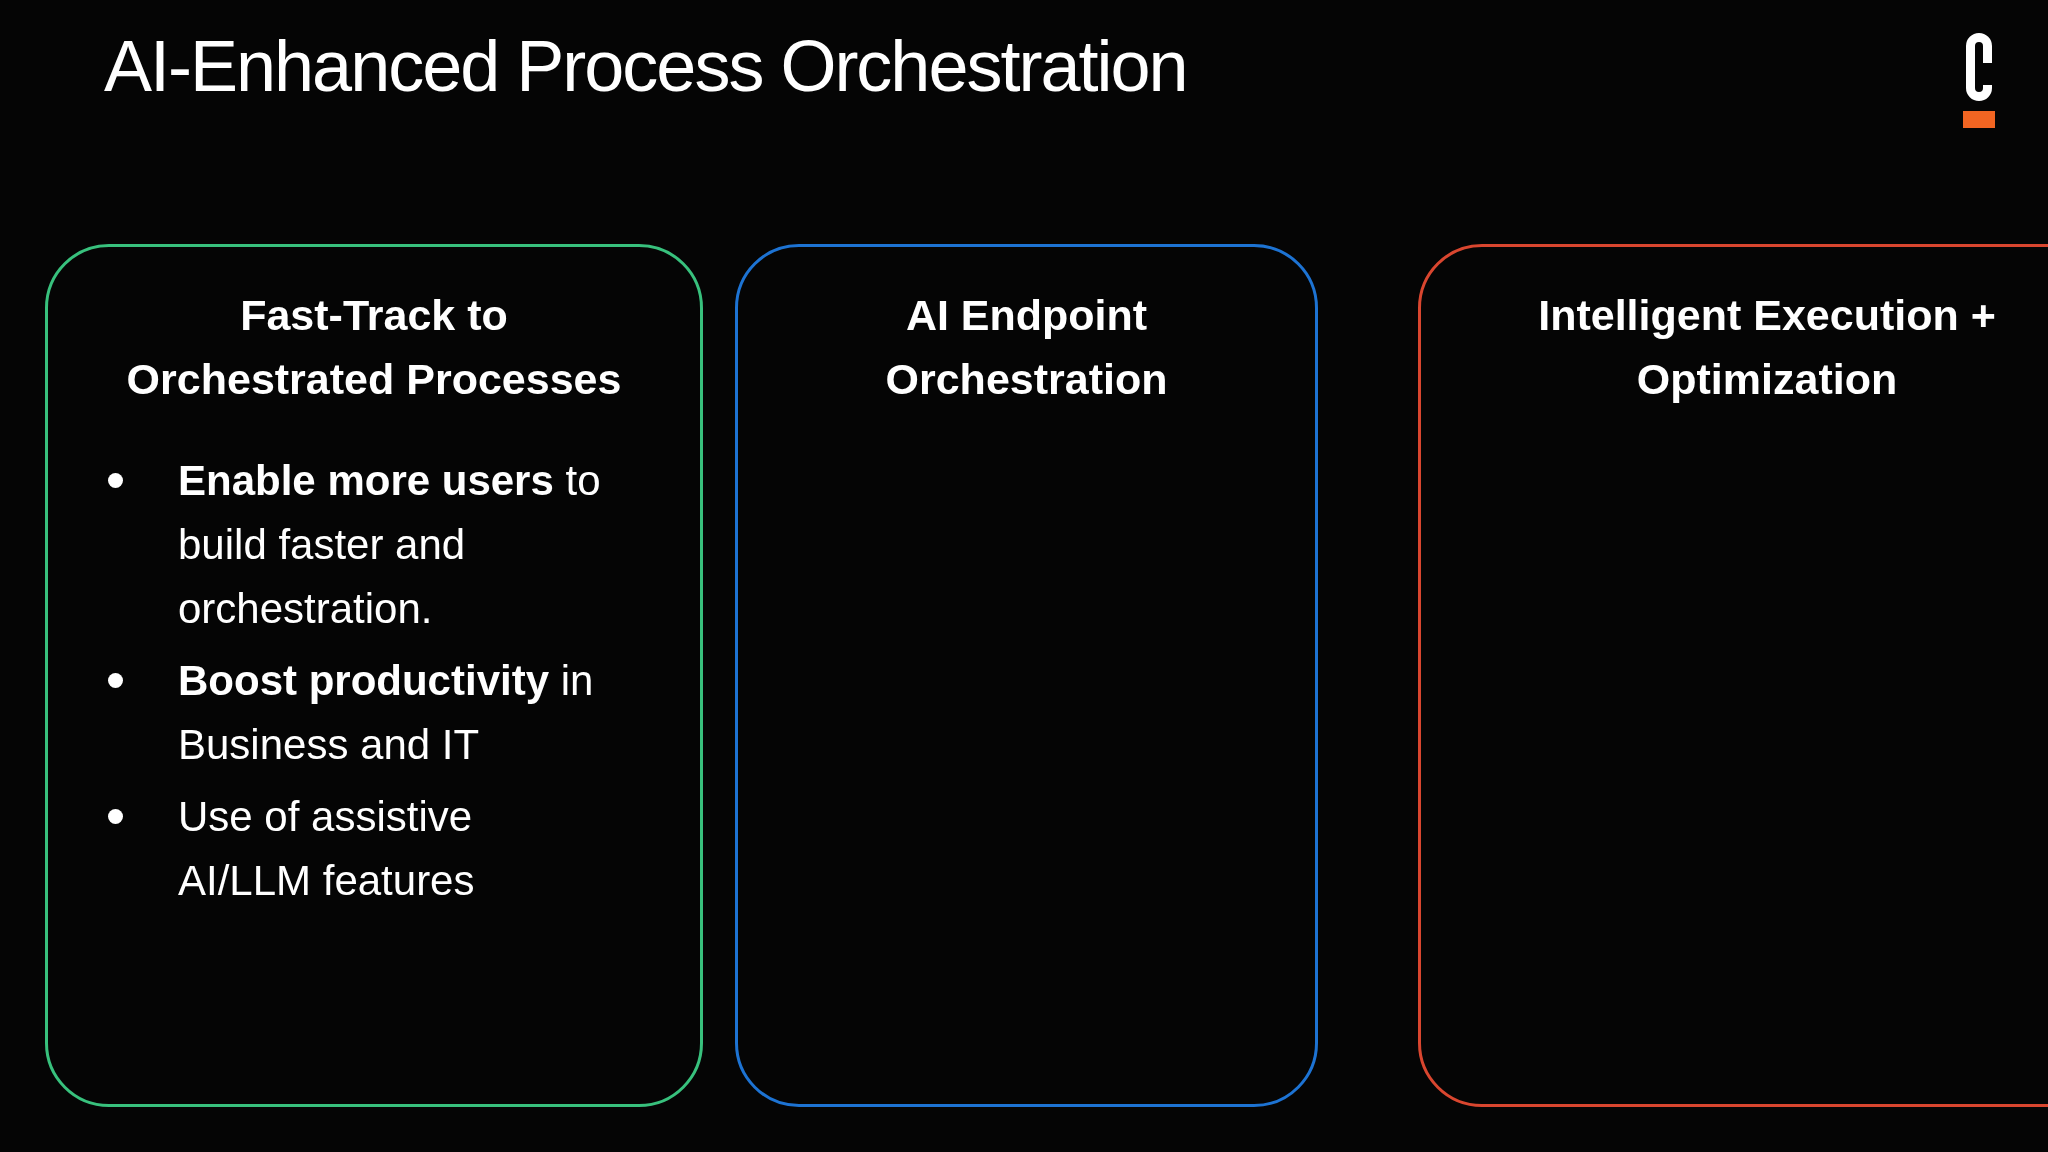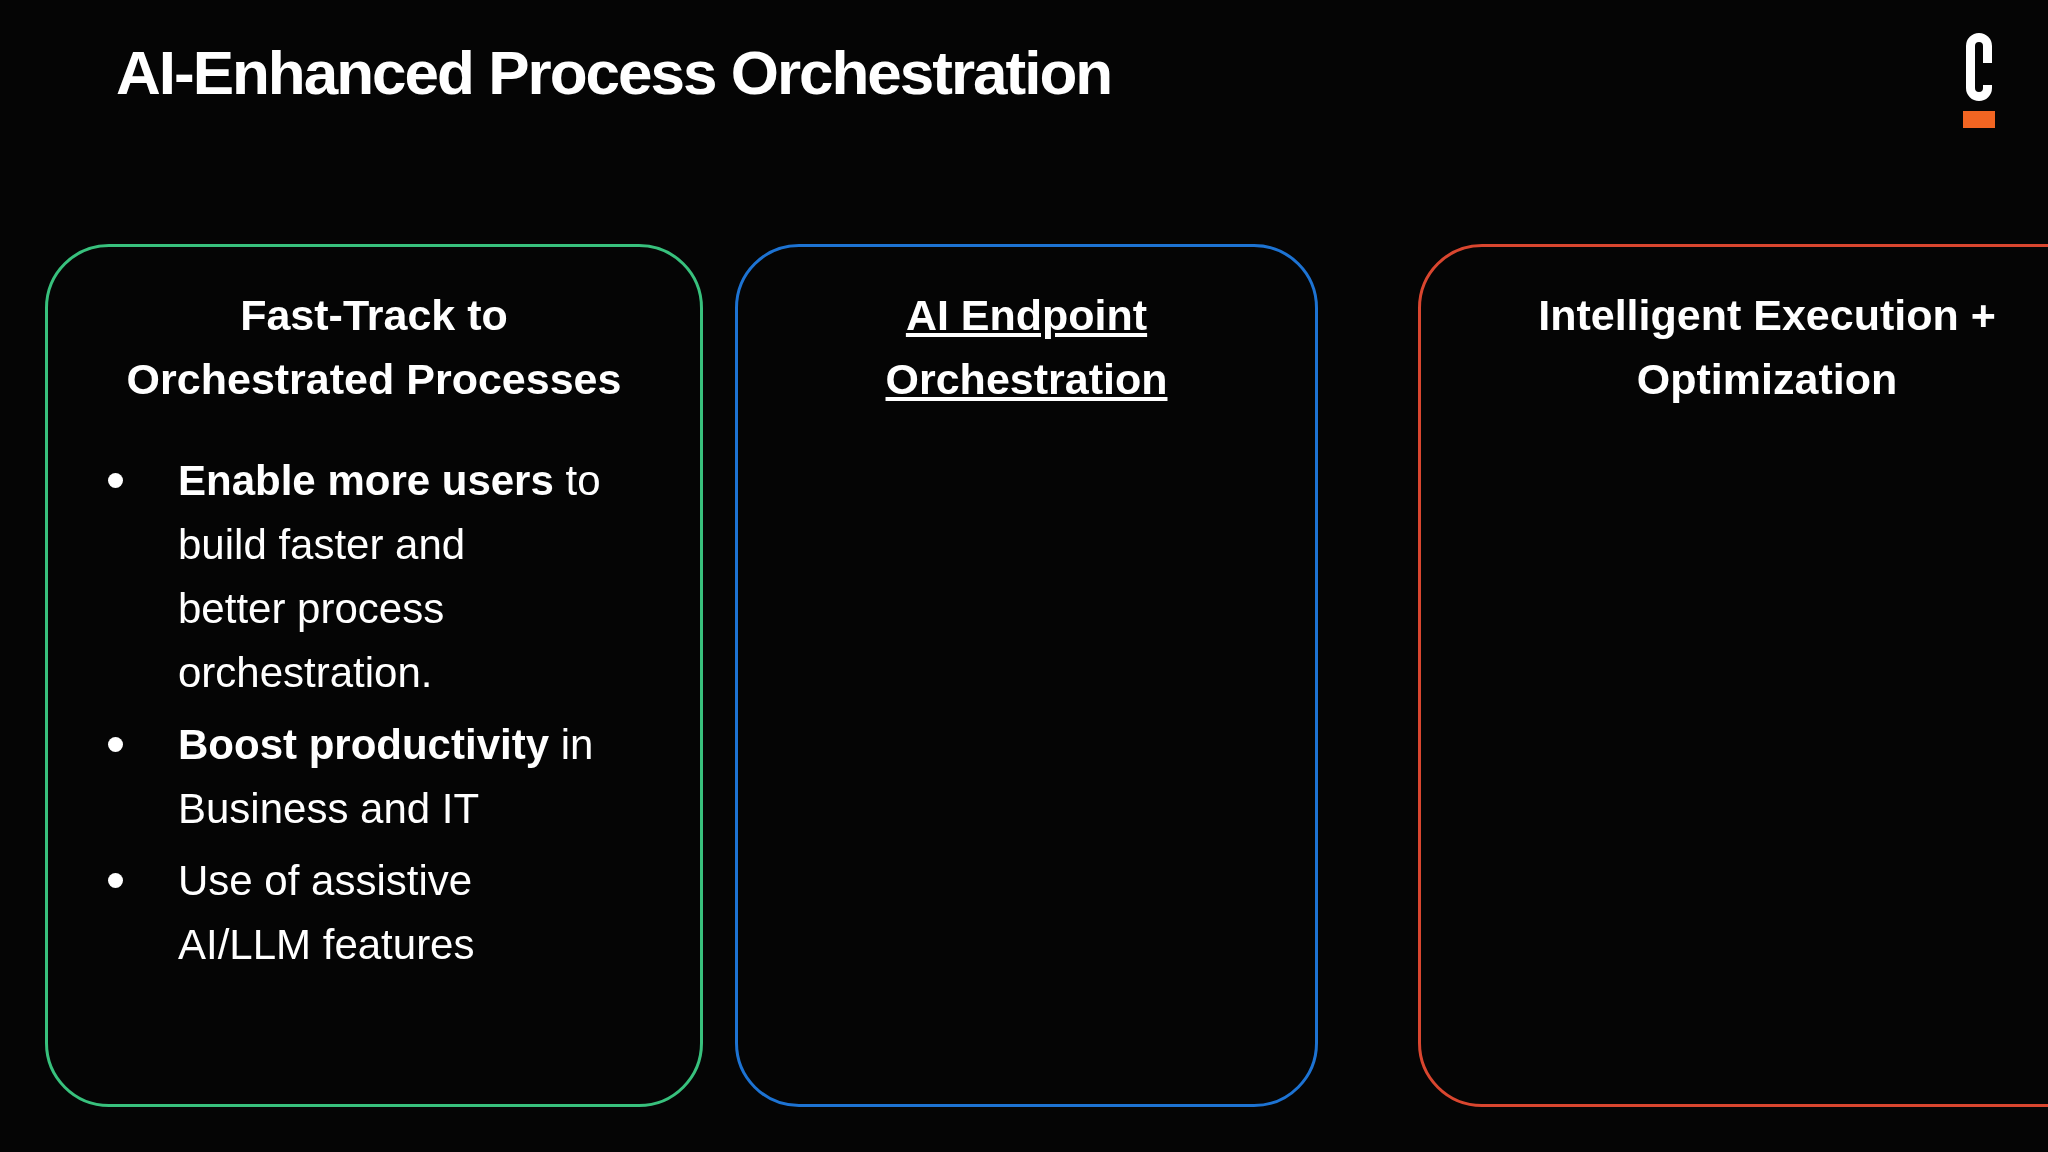--- a/index.html
+++ b/index.html
@@ -9,23 +9,23 @@
     color:#ffffff;
     font-family:"Liberation Sans", sans-serif;
     position:relative;
     overflow:hidden;
   }
 
   
   .slide-title {
     position:absolute;
     left:104px; top:30px;
-    margin:12px;
-    font-size:62px;
-    font-weight:700;
+    margin:0;
+    font-size:72px;
+    font-weight:400;
     letter-spacing:-2px;
     line-height:1;
     white-space:nowrap;
   }
 
   .logo {
     position:absolute;
     top:33px; right:51px;
     width:34px;
   }
@@ -56,21 +56,21 @@
   .card {
     position:absolute;
     top:244px;
     height:863px;
     box-sizing:border-box;
     border:3px solid #ffffff;
     border-radius:64px;
     background:#050505;
   }
   .card-1 { left:45px;   width:658px; }
-  .card-2 { left:735px;  width:583px;text-decoration:underline; }
+  .card-2 { left:735px;  width:583px; }
   .card-3 { left:1418px; width:698px; }
 
   .card-title {
     margin-top:36px;
     text-align:center;
     font-size:43px;
     font-weight:700;
     line-height:64px;
   }
   .card-title div { white-space:nowrap; }
@@ -114,21 +114,20 @@
   <div class="card-title">
     <div>Fast-Track to</div>
     <div>Orchestrated Processes</div>
   </div>
   <ul class="bullets">
     <li>
       <span class="dot"></span>
       <div class="btxt">
         <div><b>Enable more users</b><span> to</span></div>
         <div><span>build faster and</span></div>
-        <div><span>better process</span></div>
         <div><span>orchestration.</span></div>
       </div>
     </li>
     <li>
       <span class="dot"></span>
       <div class="btxt">
         <div><b>Boost productivity</b><span> in</span></div>
         <div><span>Business and IT</span></div>
       </div>
     </li>

